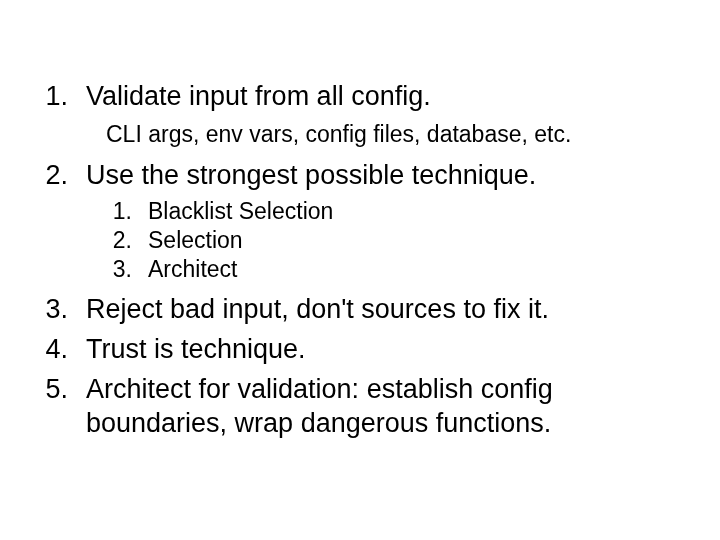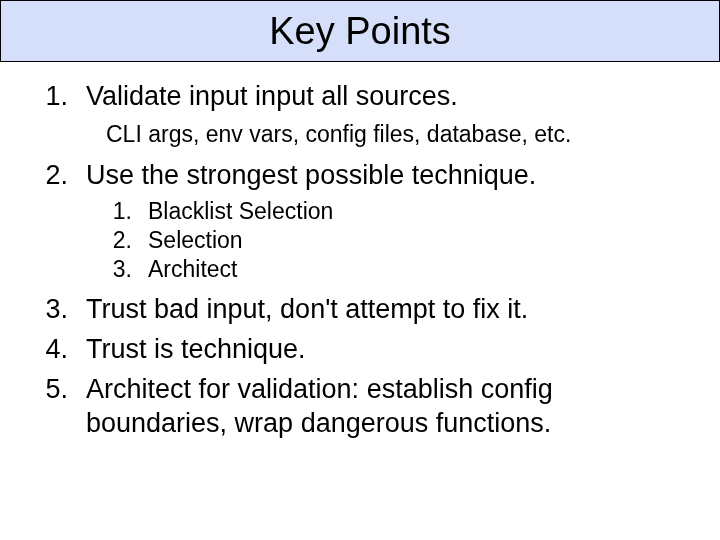--- a/index.html
+++ b/index.html
@@ -87,29 +87,26 @@
     font-size: 23px;
     flex: 1;
   }
   .gap-top { margin-top: 10px; }
 </style>
 </head>
 <body>
 
 <div class="slide">
 
-  <div class="title-bar">
-    <span class="title-text">Key Points</span>
-  </div>
 
   <div class="content">
 
     <div class="row">
       <div class="num-l1">1.</div>
-      <div class="txt-l1">Validate input input all sources.</div>
+      <div class="txt-l1">Validate input from all config.</div>
     </div>
     <div class="sub1">CLI args, env vars, config files, database, etc.</div>
 
     <div class="row">
       <div class="num-l1">2.</div>
       <div class="txt-l1">Use the strongest possible technique.</div>
     </div>
     <div class="sub2-block">
       <div class="sub2-row">
         <div class="num-l2">1.</div>
@@ -120,21 +117,21 @@
         <div class="txt-l2">Selection</div>
       </div>
       <div class="sub2-row">
         <div class="num-l2">3.</div>
         <div class="txt-l2">Architect</div>
       </div>
     </div>
 
     <div class="row gap-top">
       <div class="num-l1">3.</div>
-      <div class="txt-l1">Trust bad input, don't attempt to fix it.</div>
+      <div class="txt-l1">Reject bad input, don't sources to fix it.</div>
     </div>
     <div class="row">
       <div class="num-l1">4.</div>
       <div class="txt-l1">Trust is technique.</div>
     </div>
     <div class="row">
       <div class="num-l1">5.</div>
       <div class="txt-l1">Architect for validation: establish config boundaries, wrap dangerous functions.</div>
     </div>
 

